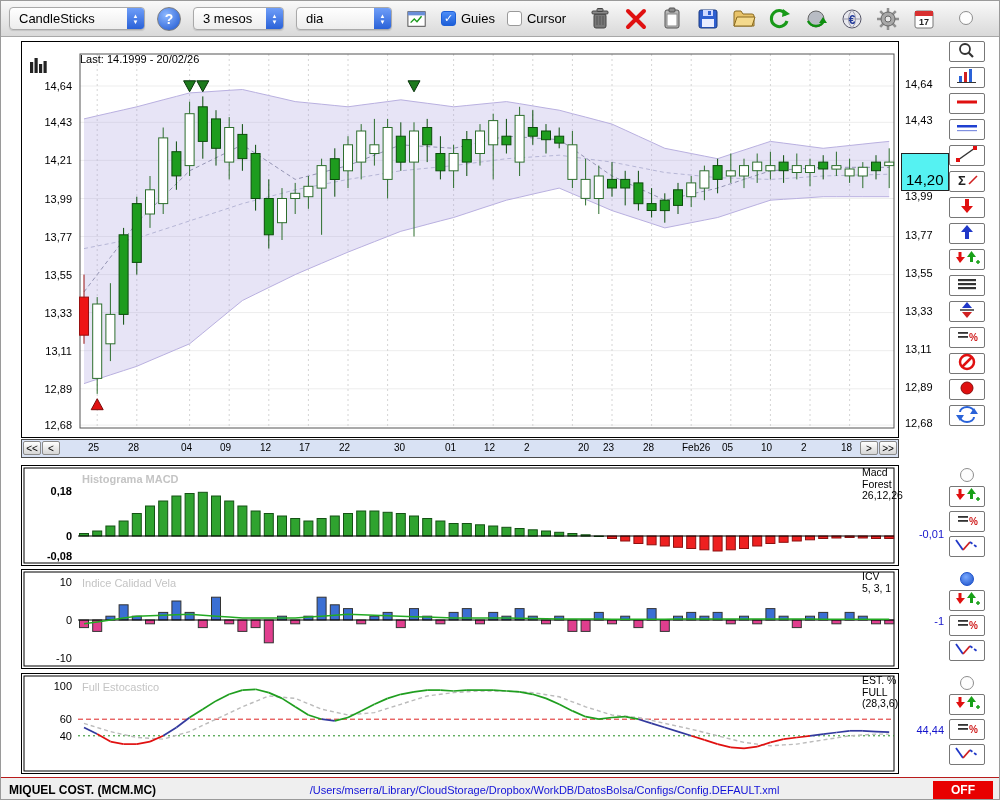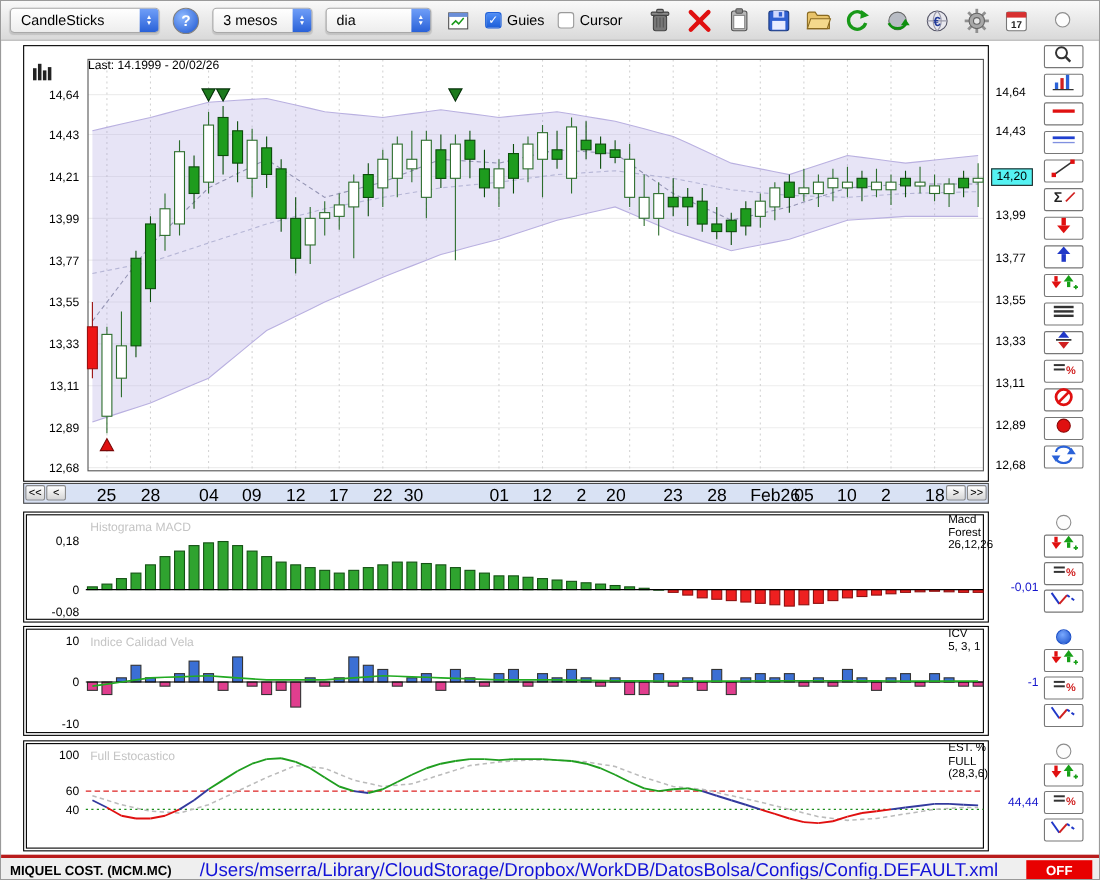--- a/index.html
+++ b/index.html
@@ -43,59 +43,59 @@
   }
   .chk .box.checked { background:linear-gradient(#4d8df7,#1d5fd8); border-color:#1d5fd8; }
   .icon-btn { width:25px; height:25px; display:flex; align-items:center; justify-content:center; }
   .top-icons { display:flex; gap:11px; margin-left:10px; align-items:center; }
   .radio { width:14px; height:14px; border-radius:50%; border:1.5px solid #8d8d8d; background:#fdfdfd; }
   .radio.sel { background:radial-gradient(circle at 5px 4px,#79a9ff,#1a4fc8); border-color:#1a4fc8; }
   .win-radio { position:absolute; right:28px; top:10px; }
   
   .panel { position:absolute; left:20px; width:878px; background:#fff; border:1px solid #000; }
   #main-chart { top:40px;  height:397px; }
-  #macd-panel { top:464px; height:101px; }
+  #macd-panel { top:464px; height:101px;font-weight:bold; }
   #icv-panel  { top:568px; height:100px; }
   #stoch-panel{ top:672px; height:101px; }
   .panel svg { display:block; }
   
   #nav-bar {
     position:absolute; left:20px; top:438px; width:878px; height:19px;
     background:#d9e2f4; border:1px solid #4a4a4a;
   }
   .navbtn {
     position:absolute; top:1px; width:18px; height:14px;
     background:linear-gradient(#ffffff,#d6d6d6); border:1px solid #8a8a8a;
     font-size:10px; text-align:center; line-height:13px; border-radius:2px;
   }
-  .xtick { position:absolute; top:2px; font-size:16px; }
+  .xtick { position:absolute; top:2px; font-size:10px; }
   
   #right-axis { position:absolute; left:899px; top:40px; width:47px; height:397px; font-size:11px; }
   .pl { position:absolute; left:5px; }
   .cur-price {
     position:absolute; left:1px; background:#55f2f2; border:1px solid #222;
-    padding:0 4px; font-size:11px; height:16px; line-height:15px;
+    padding:18px 4px; font-size:15px; height:16px; line-height:15px;
   }
   .ind-label { position:absolute; left:861px; width:48px; font-size:10.5px; line-height:11.5px; }
   .ind-value { position:absolute; left:897px; width:46px; font-size:11px; color:#1414cc; text-align:right; }
   
   #right-toolbar { position:absolute; left:948px; top:40px; display:flex; flex-direction:column; gap:5px; }
   .tbtn {
     width:36px; height:21px; background:#fff; border:1px solid #777; border-radius:2px;
     display:flex; align-items:center; justify-content:center;
   }
   .pctrl { position:absolute; left:948px; display:flex; flex-direction:column; gap:4px; align-items:center; width:36px; }
   
   .status-bar {
     position:absolute; left:0; top:776px; width:1000px; height:24px;
-    background:#efefef; border-top:3px solid #b91c1c;
+    background:#efefef; border-top:1px solid #b91c1c;
     display:flex; align-items:center; gap:16px; padding:0 8px; font-size:12px;justify-content:center;
   }
   .sym { font-weight:bold; }
-  .path { flex:1; text-align:center; color:#1212d8; font-size:17px; }
+  .path { flex:1; text-align:center; color:#1212d8; font-size:11px; }
   .off { background:#e80000; color:#fff; font-weight:bold; padding:2px 18px; font-size:12px; }
 </style>
 </head>
 <body>
 
 <div id="app">
 
   <div class="toolbar">
     <div class="select" style="width:136px">
       <span style="flex:1">CandleSticks</span>
@@ -417,25 +417,25 @@
       <div class="navbtn" style="left:20px">&lt;</div>
       <div class="navbtn" style="right:20px">&gt;</div>
       <div class="navbtn" style="right:1px">&gt;&gt;</div>
       <span class="xtick" style="left:66px">25</span>
       <span class="xtick" style="left:106px">28</span>
       <span class="xtick" style="left:159px">04</span>
       <span class="xtick" style="left:198px">09</span>
       <span class="xtick" style="left:238px">12</span>
       <span class="xtick" style="left:277px">17</span>
       <span class="xtick" style="left:317px">22</span>
-      <span class="xtick" style="left:345px">30</span>
+      <span class="xtick" style="left:372px">30</span>
       <span class="xtick" style="left:423px">01</span>
       <span class="xtick" style="left:462px">12</span>
       <span class="xtick" style="left:502px">2</span>
-      <span class="xtick" style="left:529px">20</span>
+      <span class="xtick" style="left:556px">20</span>
       <span class="xtick" style="left:581px">23</span>
       <span class="xtick" style="left:621px">28</span>
       <span class="xtick" style="left:660px">Feb26</span>
       <span class="xtick" style="left:700px">05</span>
       <span class="xtick" style="left:739px">10</span>
       <span class="xtick" style="left:779px">2</span>
       <span class="xtick" style="left:819px">18</span>
     </div>
 
   <div id="macd-panel" class="panel">

